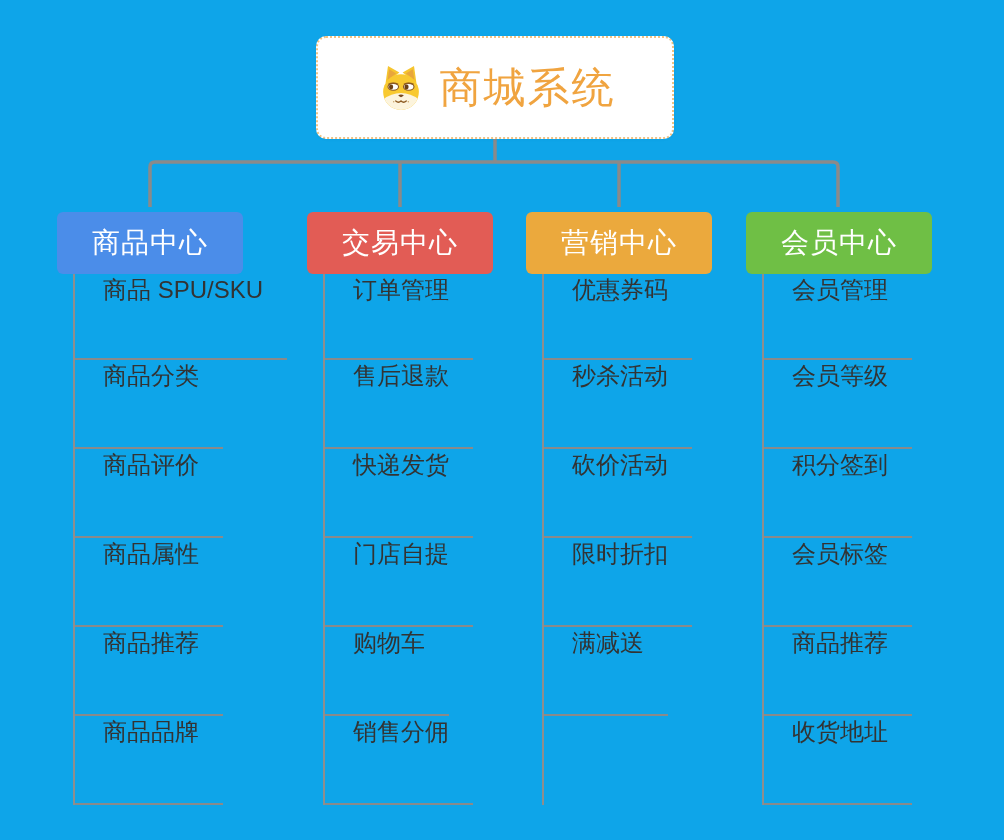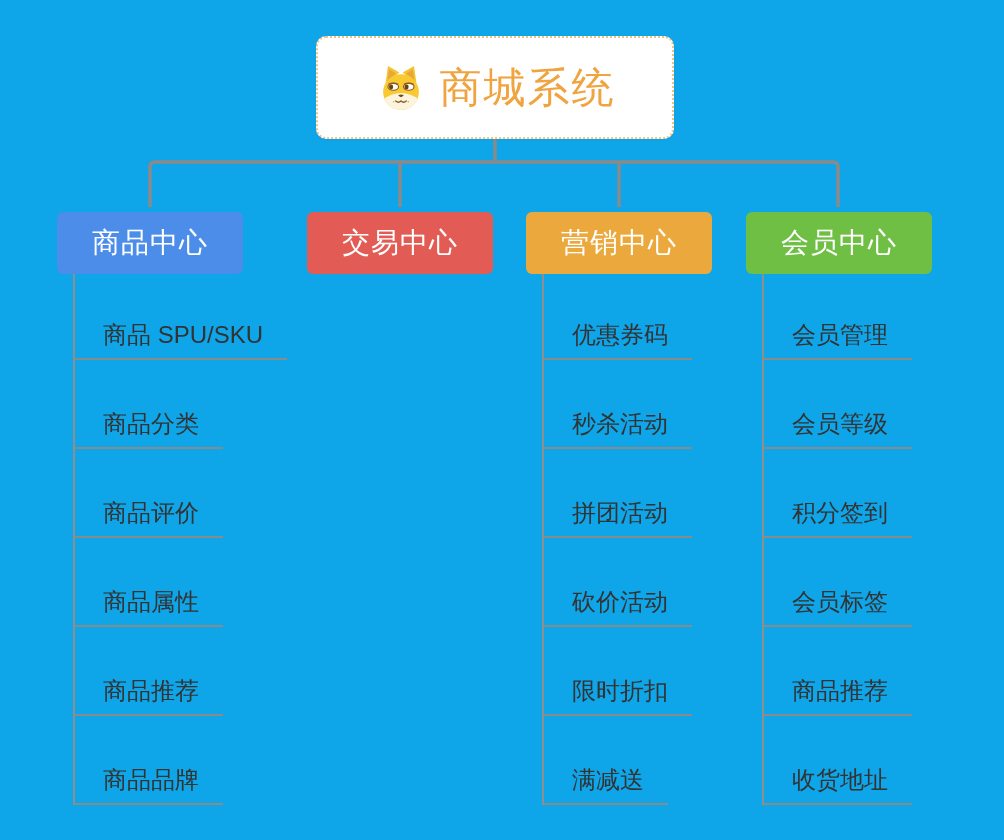--- a/index.html
+++ b/index.html
@@ -54,21 +54,21 @@
   }
   .branch-items::before{
     content:"";
     position:absolute;
     left:0;top:0;
     width:2px;height:531px;
     background:#8e8e8e;
   }
   .col-item{
     height:89px;
-    display:flex;align-items:flex-end;
+    display:flex;
   }
   .col-item:first-child{height:86px;}
   .item-label{
     width:fit-content;
     border-bottom:2px solid #8a8a8a;
     padding:0 24px 7px 30px;
     font-size:24px;
     color:#333333;
     white-space:nowrap;
   }
@@ -138,35 +138,52 @@
             <div class="item-label">商品推荐</div>
           </div>
           <div class="col-item">
             <div class="item-label">商品品牌</div>
           </div>
         </div>
     </div>
 
     <div class="branch" style="left: 307px;">
       <div class="branch-head" style="background: rgb(226, 92, 85);">交易中心</div>
+      <div class="branch-items">
+          <div class="col-item">
+            <div class="item-label">订单管理</div>
+          </div>
+          <div class="col-item">
+            <div class="item-label">售后退款</div>
+          </div>
+          <div class="col-item">
+            <div class="item-label">快递发货</div>
+          </div>
+          <div class="col-item">
+            <div class="item-label">门店自提</div>
+          </div>
+          <div class="col-item">
+            <div class="item-label">购物车</div>
+          </div>
+          <div class="col-item">
+            <div class="item-label">销售分佣</div>
+          </div>
+        </div>
     </div>
 
     <div class="branch" style="left: 526px;">
       <div class="branch-head" style="background: rgb(235, 169, 61);">营销中心</div>
       <div class="branch-items">
           <div class="col-item">
             <div class="item-label">优惠券码</div>
           </div>
           <div class="col-item">
             <div class="item-label">秒杀活动</div>
           </div>
           <div class="col-item">
-            <div class="item-label">拼团活动</div>
-          </div>
-          <div class="col-item">
             <div class="item-label">砍价活动</div>
           </div>
           <div class="col-item">
             <div class="item-label">限时折扣</div>
           </div>
           <div class="col-item">
             <div class="item-label">满减送</div>
           </div>
         </div>
     </div>

